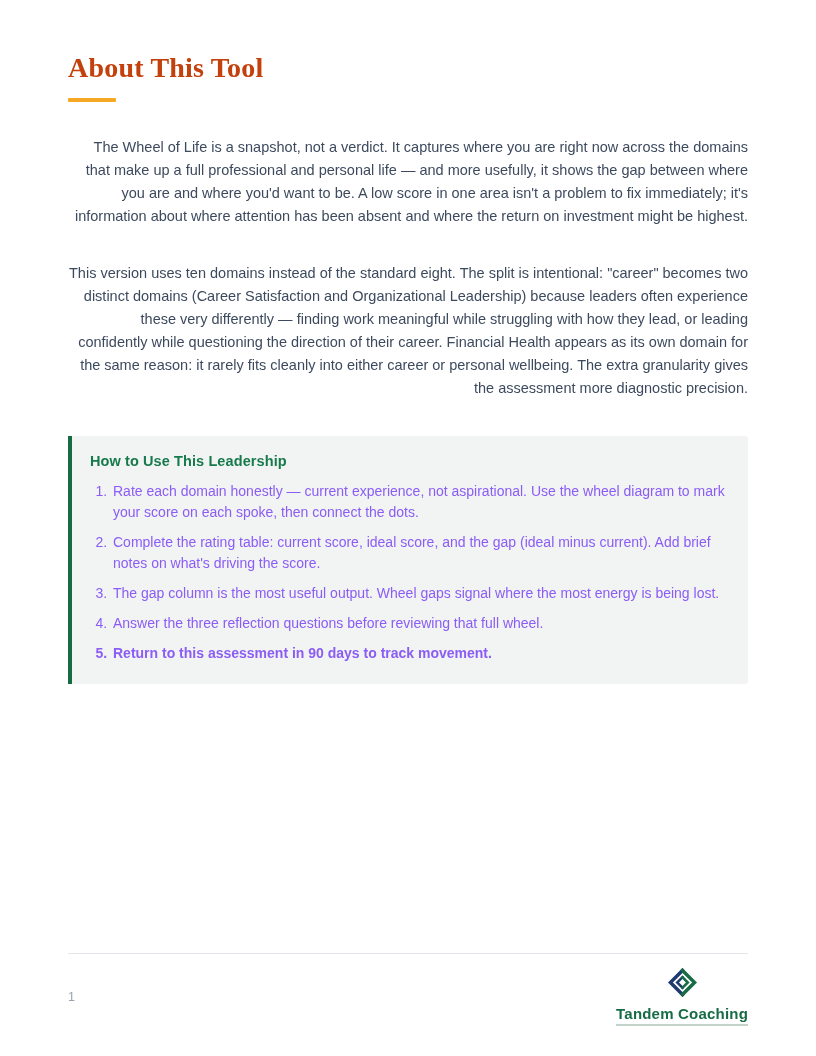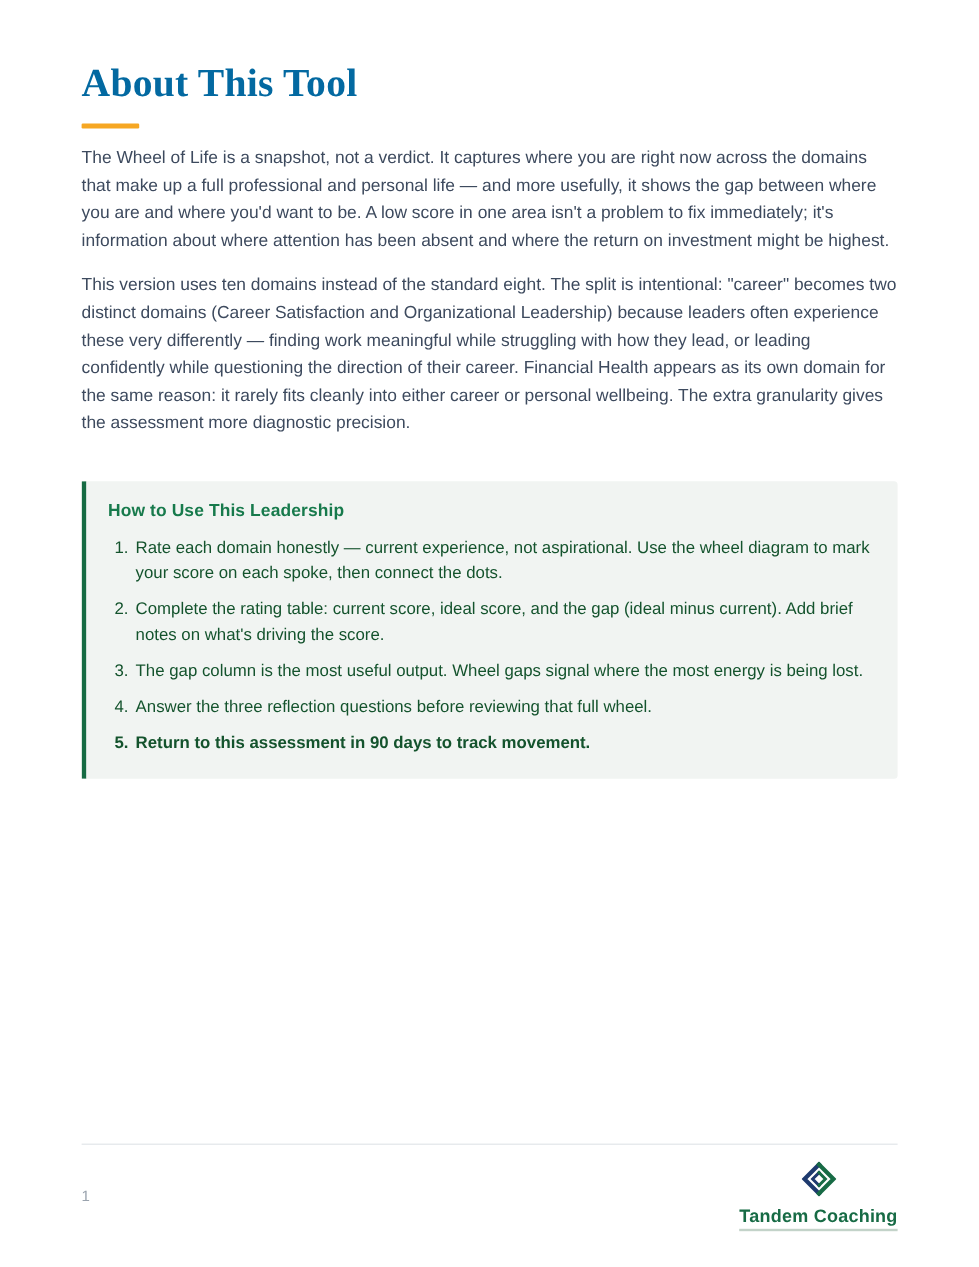--- a/index.html
+++ b/index.html
@@ -11,53 +11,54 @@
     overflow: hidden;
   }
   .page {
     position: relative;
     width: 816px; height: 1056px;
     padding: 52px 68px 0 68px;
   }
   h1.doc-title {
     font-family: "Liberation Serif", "DejaVu Serif", serif;
     font-weight: 700;
-    font-size: 33px;
+    font-size: 28px;
     letter-spacing: 0.2px;
-    color: #0369a1;
+    color: #c2410c;
   }
   .accent-bar {
     width: 48px; height: 4px;
     background: #f6a723;
     margin-top: 14px;
     border-radius: 1px;
   }
   p.body-para {
-    margin-top: 14px;
+    margin-top: 34px;
     font-size: 14.5px;
     line-height: 23px;
     color: #3d4a5e;
+    text-align: right;
   }
   .callout {
     margin-top: 36px;
     background: #f1f4f2;
     border-left: 4px solid #166b43;
     border-radius: 0 3px 3px 0;
     padding: 17px 22px 20px 18px;
   }
   .callout h2 {
     font-size: 14.5px;
     font-weight: 700;
     color: #177a4c;
     letter-spacing: 0.1px;
   }
   .callout ol {
     margin-top: 12px;
     padding-left: 21px;
-    color: #14532d;
+    color: #8b5cf6;
   }
   .callout ol li {
     font-size: 14px;
     line-height: 21px;
     margin-bottom: 9px;
     padding-left: 2px;
   }
   .callout ol li:last-child { margin-bottom: 0; font-weight: bold; }
   footer.page-footer {
     position: absolute;

